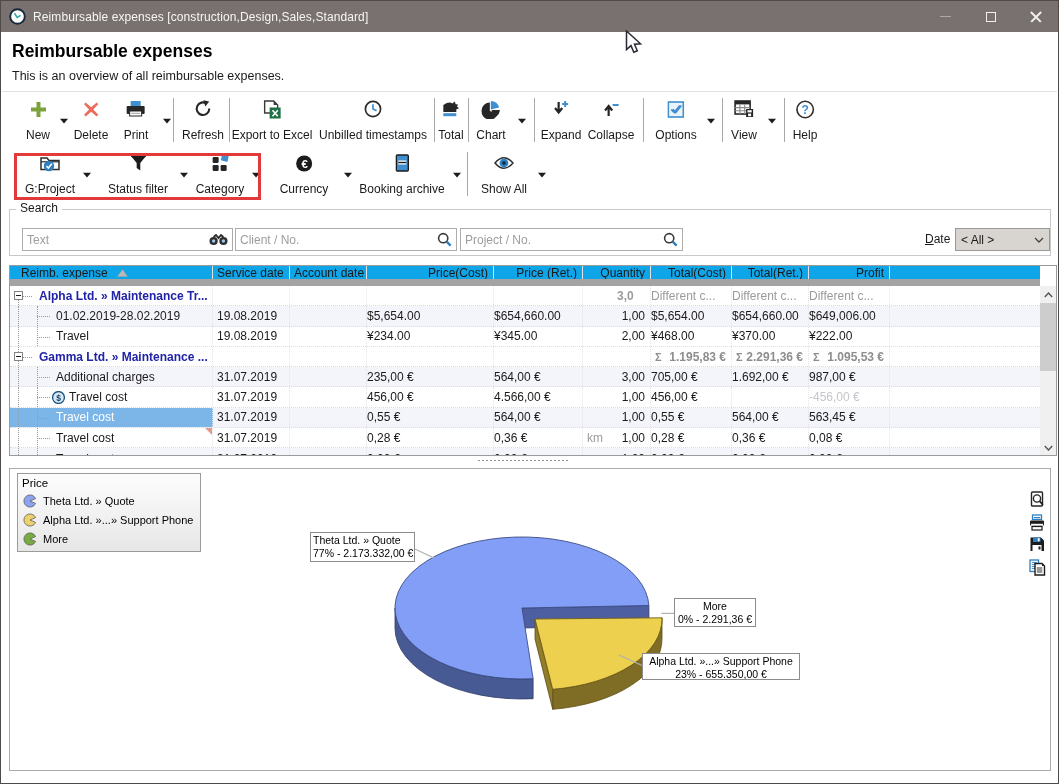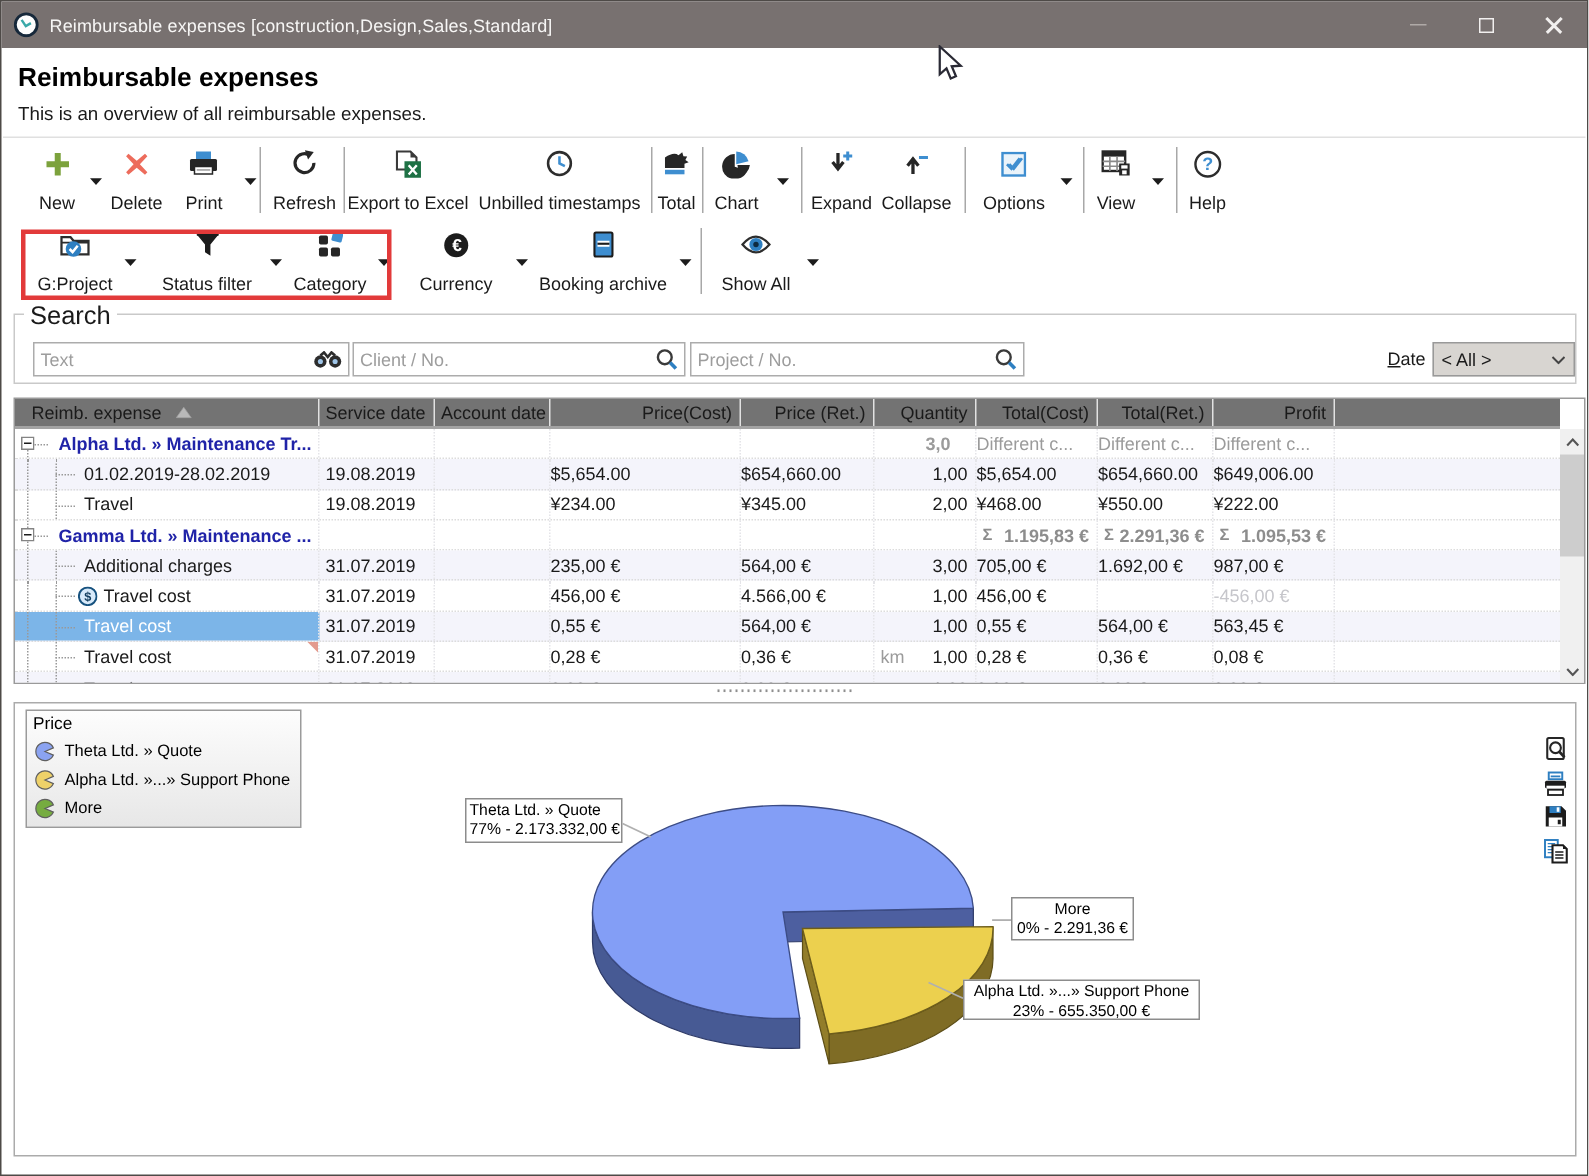--- a/index.html
+++ b/index.html
@@ -31,37 +31,37 @@
 .tbrow2 { top:55px; }
 .tbtn { position:absolute; top:4px; height:46px; transform:translateX(-50%); display:flex; flex-direction:column; align-items:center; justify-content:space-between; padding:1px 4px; cursor:default; }
 .tbtn .ic { display:flex; align-items:center; justify-content:center; height:22px; }
 .tlbl { font-size:12px; color:#1a1a1a; white-space:nowrap; }
 .tcaret { position:absolute; top:22px; transform:translateX(-50%); padding:3px; }
 .tsep { position:absolute; top:5px; width:1px; height:44px; background:#a8a8a8; }
 .redbox { position:absolute; left:12px; top:61px; width:247px; height:47px; border:3px solid #e23a3a; z-index:5; }
 
 
 .searchwrap { position:absolute; left:8px; top:208px; width:1042px; height:47px; border:1px solid #c9c9c9; }
-.searchlabel { position:absolute; left:6px; top:-9px; background:#fff; padding:0 4px; font-size:17px; color:#1a1a1a; }
+.searchlabel { position:absolute; left:6px; top:-9px; background:#fff; padding:0 4px; font-size:12px; color:#1a1a1a; }
 .sfield { position:absolute; top:18px; height:23px; border:1px solid #acacac; background:#fff; display:flex; align-items:center; }
 .sfield input { flex:1; border:none; outline:none; font-size:12px; color:#444; padding:0 4px; font-family:inherit; min-width:0; background:transparent; }
 .sfield input::placeholder { color:#9d9d9d; opacity:1; }
 .sficon { flex:0 0 auto; display:flex; margin-right:4px; }
 .sf0 { left:12px;  width:211px; }
 .sf1 { left:225px; width:222px; }
 .sf2 { left:450px; width:223px; }
 .sf3 { left:676px; width:229px; }
 .datelabel { position:absolute; left:915px; top:22px; font-size:12px; color:#1a1a1a; }
 .datelabel span { text-decoration:underline; }
 .dateselect { position:absolute; left:945px; top:18px; width:95px; height:23px; background:#d8d5d1; border:1px solid #999; display:flex; align-items:center; justify-content:space-between; padding:0 5px; font-size:12px; color:#1a1a1a; }
 .dsel-chev svg { display:block; }
 
 
 .gridbox { position:absolute; left:8px; top:264px; width:1048px; height:191px; border:1px solid #9a9a9a; background:#fff; overflow:hidden; }
-.ghead { position:absolute; left:0; top:0; width:1030px; height:20px; display:grid; grid-template-columns:203px 77px 77px 127px 89px 68px 81px 77px 81px 1fr; background:#737373; border-bottom:2px solid #a3a3a3; }
+.ghead { position:absolute; left:0; top:0; width:1030px; height:20px; display:grid; grid-template-columns:203px 77px 77px 127px 89px 68px 81px 77px 81px 1fr; background:#0ea5e9; border-bottom:7px solid #a3a3a3; }
 .hcell { position:relative; font-size:12px; color:#1a1a1a; display:flex; align-items:center; border-right:1px solid #e2e2e2; overflow:hidden; white-space:nowrap; }
 .hl { padding-left:11px; }
 .hl ~ .hl { padding-left:4px; }
 .hr { justify-content:flex-end; padding-right:5px; }
 .hfill { border-right:none; }
 .sortarrow { margin-left:9px; display:flex; }
 .gbody { position:absolute; left:0; top:20px; width:1030px; }
 .trow { position:relative; width:100%; height:20.3px; display:grid; grid-template-columns:203px 77px 77px 127px 89px 68px 81px 77px 81px 1fr; border-bottom:1px dotted #dcdcdc; }
 .trow.tint { background:#f4f4fb; }
 .trow.cutoff { border-bottom:none; }
@@ -560,21 +560,21 @@
             <span>¥345.00</span>
           </div>
           <div class="cell cq">
             <span class="unit"></span>
             <span class="qv">2,00</span>
           </div>
           <div class="cell cr">
             <span>¥468.00</span>
           </div>
           <div class="cell cr">
-            <span>¥550.00</span>
+            <span>¥370.00</span>
           </div>
           <div class="cell cr">
             <span>¥222.00</span>
           </div>
           <div class="cell cfill"></div>
         </div>
 <div class="trow plain">
           <div class="cell c0 grp">
             <span class="vline l1"></span>
             <span class="expander">

